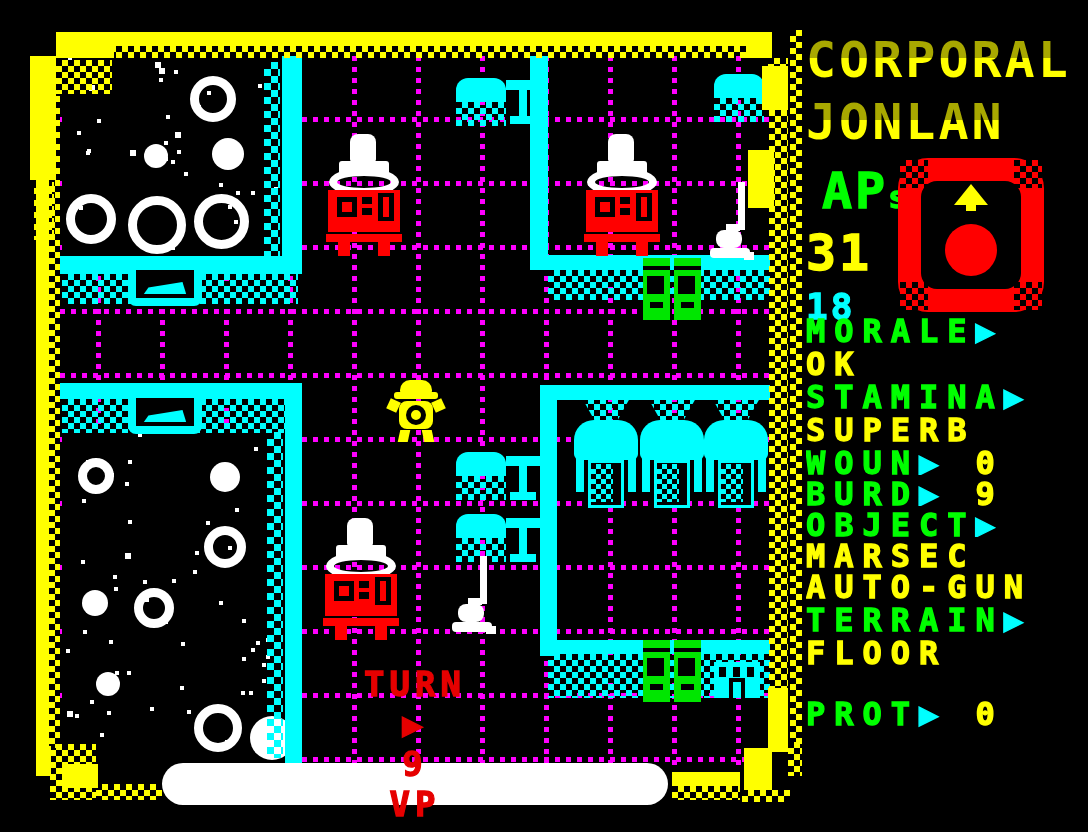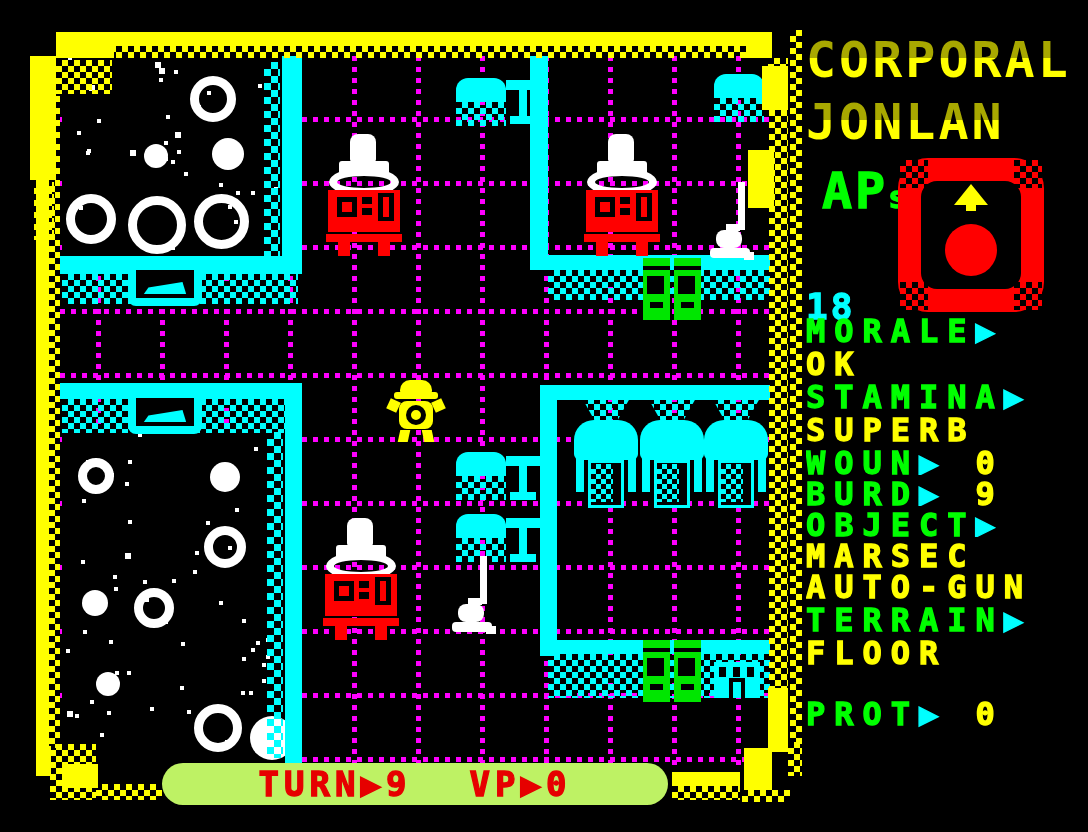--- a/index.html
+++ b/index.html
@@ -88,22 +88,22 @@
   .building .bb{left:0;top:0;width:46px;height:36px;background:#00ffff}
   .building .b1{left:5px;top:5px;width:7px;height:10px;background:#000}
   .building .b2{left:19px;top:5px;width:7px;height:10px;background:#000}
   .building .b3{left:33px;top:5px;width:7px;height:10px;background:#000}
   .building .bd{left:15px;top:16px;width:16px;height:20px;background:#000}
   .building .bdi{left:19px;top:20px;width:8px;height:16px;background:#00ffff}
   
   .fy{position:absolute;background:#ffff00;z-index:10}
   .fyc{position:absolute;z-index:10;background-image:repeating-conic-gradient(#ffff00 0% 25%,transparent 0% 50%);background-size:12px 12px}
   
-  .status-pill{position:absolute;left:162px;top:763px;width:506px;height:42px;background:#bef264;border-radius:22px;
-     z-index:11;display:flex;align-items:center;justify-content:center;font-size:34px;letter-spacing:5px;}
+  .status-pill{position:absolute;left:162px;top:763px;width:506px;height:42px;background:#ffffff;border-radius:22px;
+     z-index:11;display:flex;align-items:center;justify-content:center;font-size:34px;letter-spacing:5px;flex-direction:column;}
   .status-pill span{color:#e60000;-webkit-text-stroke:1.3px #e60000}
   .status-gap{display:inline-block;width:58px}
   
   .sidebar{position:absolute;left:806px;top:0;width:282px;height:832px;z-index:10}
   .head-line{position:absolute;left:0;font-size:50px;letter-spacing:3px;line-height:52px;white-space:pre}
   .twotone{color:#ffff00}
   @supports (-webkit-background-clip:text){
     .twotone{background:linear-gradient(#a8a800 0 46%,#ffff00 46% 100%);-webkit-background-clip:text;background-clip:text;color:transparent}
   }
   .ap-row{position:absolute;left:16px;top:162px;font-size:50px;letter-spacing:3px}
@@ -464,20 +464,21 @@
     <span class="status-gap"></span>
     <span>VP</span>
       <span>▶</span>
       <span>0</span>
   </div>
 
   <div class="sidebar">
     <div class="head-line twotone" style="top:96px">JONLAN</div>
     <div class="head-line twotone" style="top:34px">CORPORAL</div>
     <div class="ap-row c-green txt"><span>AP</span><span class="ap-s">s</span></div>
+    <div class="ap-value c-yellow txt">31</div>
     <div class="ap-secondary c-cyan txt">18</div>
     <div class="stats txt"><div class="stat-row" style="height: 33px;"><span class="c-green">MORALE</span><span class="c-cyan">▶</span></div><div class="stat-row" style="height: 33px;"><span class="c-yellow">OK</span></div><div class="stat-row" style="height: 33px;"><span class="c-green">STAMINA</span><span class="c-cyan">▶</span></div><div class="stat-row" style="height: 33px;"><span class="c-yellow">SUPERB</span></div><div class="stat-row" style="height: 31px;"><span class="c-green">WOUN</span><span class="c-cyan">▶</span><span class="c-yellow"> 0</span></div><div class="stat-row" style="height: 31px;"><span class="c-green">BURD</span><span class="c-cyan">▶</span><span class="c-yellow"> 9</span></div><div class="stat-row" style="height: 31px;"><span class="c-green">OBJECT</span><span class="c-cyan">▶</span></div><div class="stat-row" style="height: 31px;"><span class="c-yellow">MARSEC</span></div><div class="stat-row" style="height: 33px;"><span class="c-yellow">AUTO-GUN</span></div><div class="stat-row" style="height: 33px;"><span class="c-green">TERRAIN</span><span class="c-cyan">▶</span></div><div class="stat-row" style="height: 33px;"><span class="c-yellow">FLOOR</span></div><div class="stat-row" style="height: 28px;"></div><div class="stat-row" style="height: 33px;"><span class="c-green">PROT</span><span class="c-cyan">▶</span><span class="c-yellow"> 0</span></div></div>
   </div>
 
   <div class="red-box">
     <div class="rb-ring"></div>
     <div class="rb-d" style="left:2px;top:2px"></div>
     <div class="rb-d" style="right:2px;top:2px"></div>
     <div class="rb-d" style="left:2px;bottom:2px"></div>
     <div class="rb-d" style="right:2px;bottom:2px"></div>

